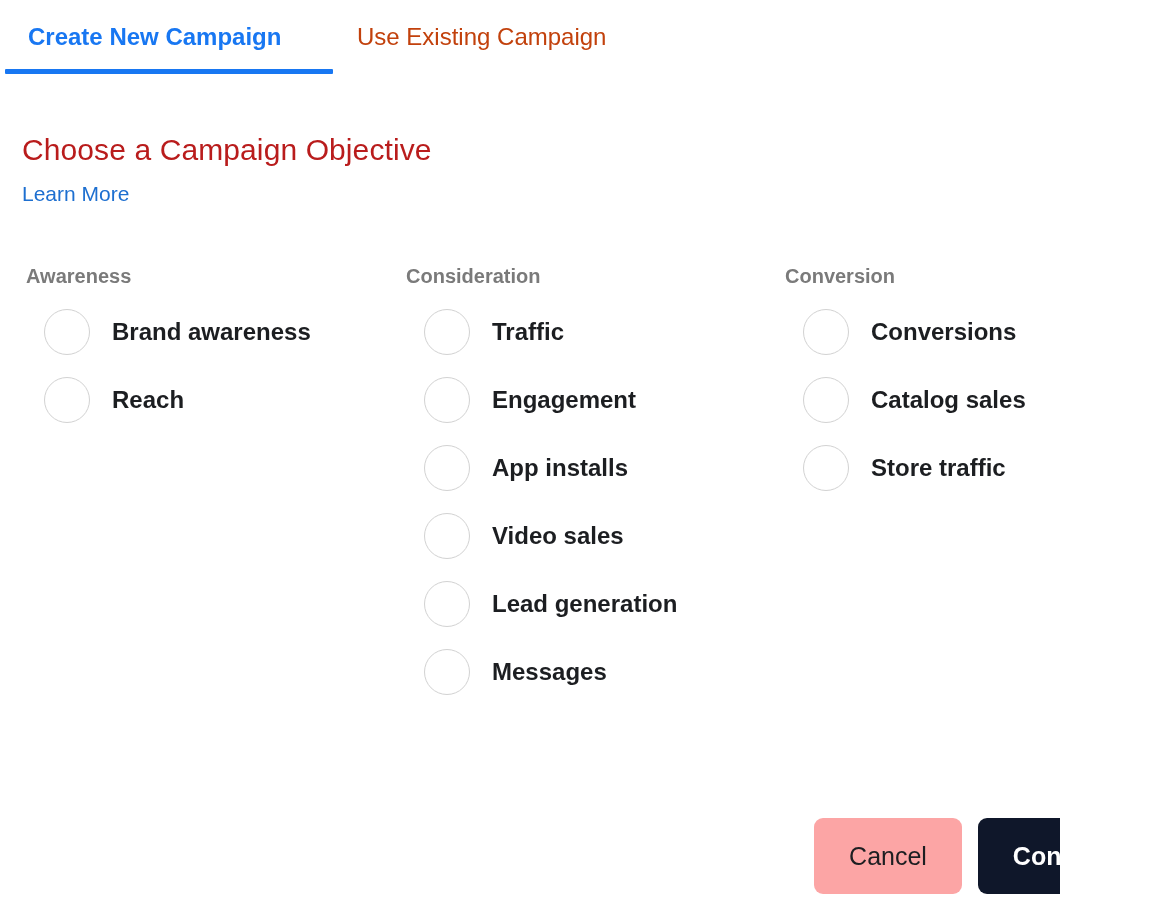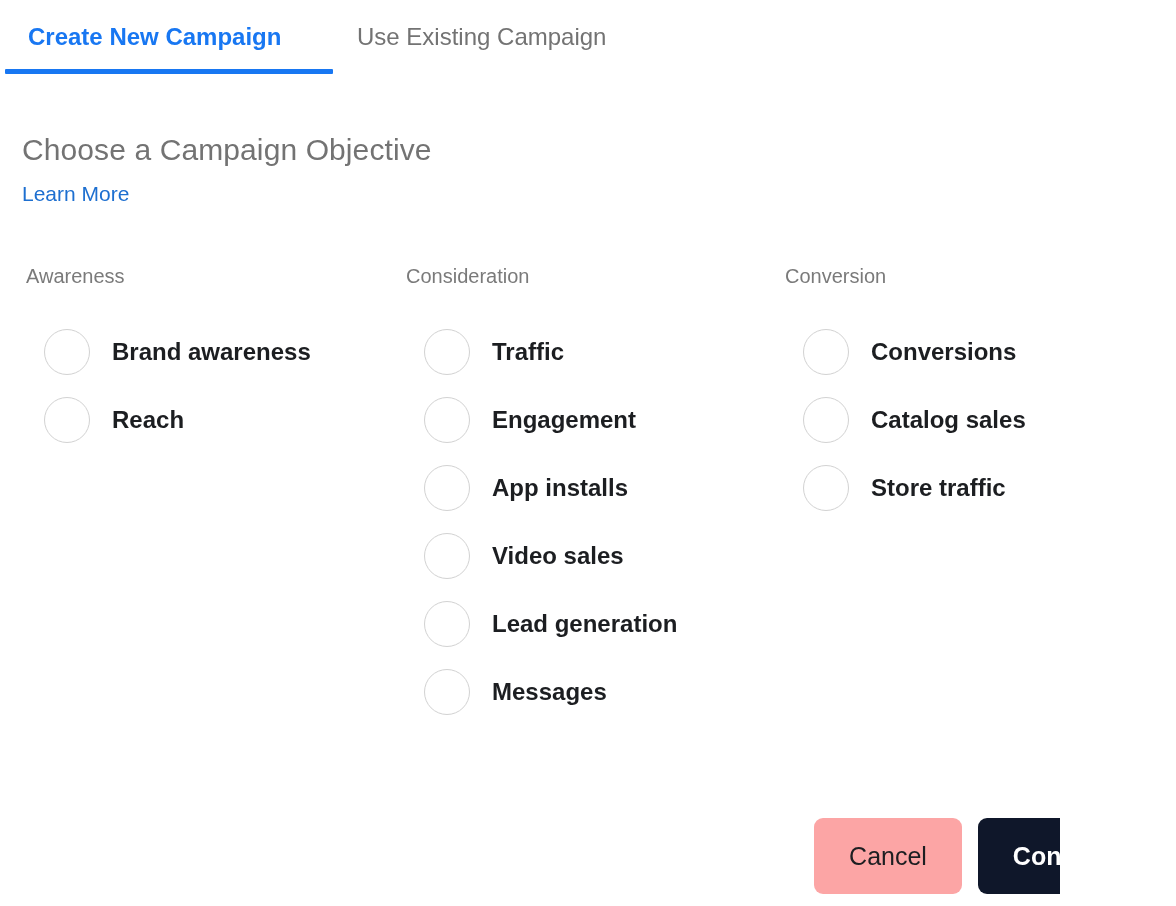--- a/index.html
+++ b/index.html
@@ -43,21 +43,21 @@
   }
 
   .tab-active {
     left: 28px;
     color: #1877f2;
     font-weight: bold;
   }
 
   .tab-inactive {
     left: 357px;
-    color: #737373;
+    color: #c2410c;
     font-weight: normal;
   }
 
   .tab-underline {
     position: absolute;
     left: 5px;
     top: 69px;
     width: 328px;
     height: 5px;
     background: #1877f2;
@@ -81,21 +81,21 @@
 
   .close-button svg { display: block; }
 
   
   .heading {
     position: absolute;
     left: 22px;
     top: 130px;
     font-size: 30px;
     line-height: 40px;
-    color: #737373;
+    color: #b91c1c;
     font-weight: normal;
     letter-spacing: 0.1px;
   }
 
   .learn-more {
     position: absolute;
     left: 22px;
     top: 179px;
     font-size: 21px;
     line-height: 30px;
@@ -118,22 +118,22 @@
   }
 
   .column-0 { left: 26px; }
   .column-1 { left: 406px; }
   .column-2 { left: 785px; }
 
   .column-title {
     font-size: 20px;
     line-height: 28px;
     color: #7a7a7a;
-    font-weight: normal;
-    margin-bottom: 28px;
+    font-weight: bold;
+    margin-bottom: 8px;
     white-space: nowrap;
   }
 
   .option-list { list-style: none; }
 
   .option {
     display: flex;
     align-items: center;
     height: 68px;
     cursor: pointer;

